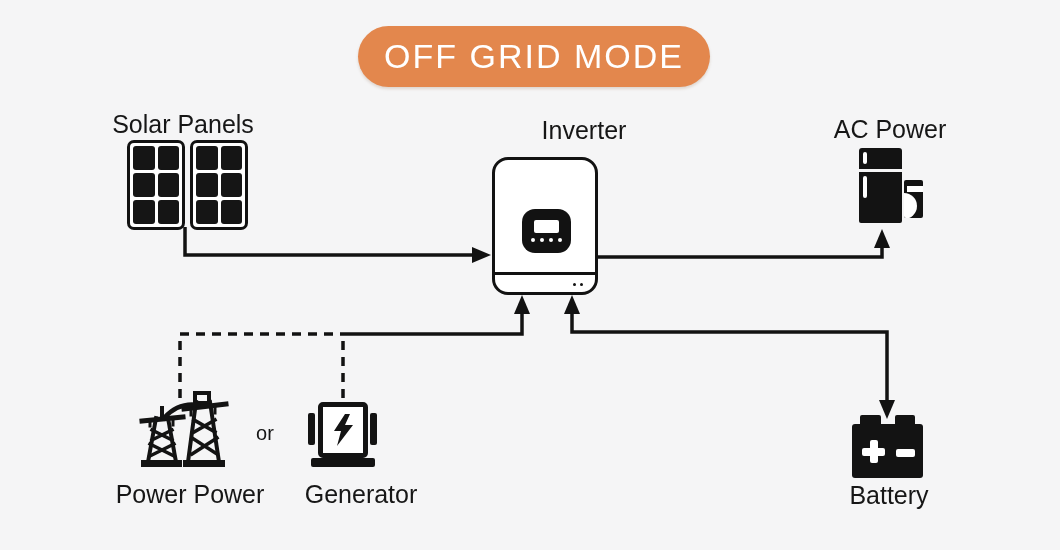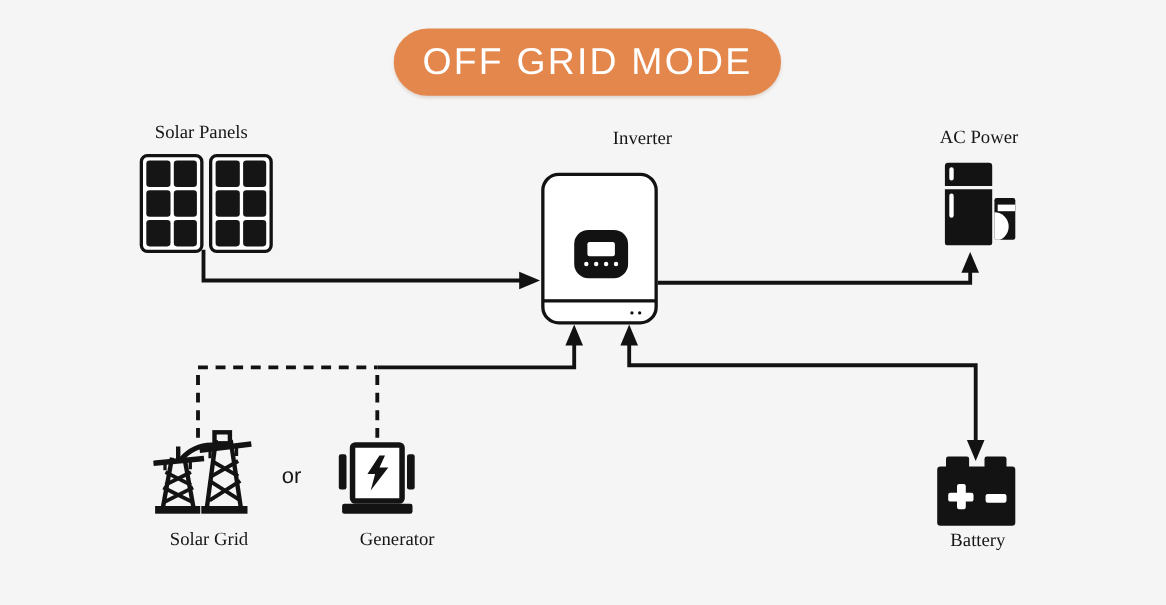--- a/index.html
+++ b/index.html
@@ -14,23 +14,22 @@
   .title-pill{
     left:358px; top:26px; width:352px; height:61px;
     background:#E3874D; border-radius:31px;
     color:#ffffff; font-size:34px; letter-spacing:2px;
     display:flex; align-items:center; justify-content:center;
     box-shadow:0 2px 3px rgba(120,70,30,.18);
   }
 
   
   .node-label{
-    color:#161616; font-size:17px; white-space:nowrap;
+    color:#161616; font-size:25px; white-space:nowrap;
     transform:translateX(-50%);
-    font-family:Liberation Serif, serif;
   }
   .or-label{color:#161616; font-size:20px; transform:translateX(-50%);}
 
   
   .solar-wrap{left:127px; top:140px; display:flex; gap:5px;}
   .solar-panel{
     width:46px; height:78px; border:3px solid #121212; border-radius:7px;
     background:#ffffff; padding:3px;
     display:grid; grid-template-columns:1fr 1fr; grid-template-rows:1fr 1fr 1fr; gap:3px;
   }
@@ -170,21 +169,21 @@
     <rect x="57" y="5" width="14" height="10" stroke-width="4"></rect>
     <path d="M46,21 L88,16" stroke-width="5"></path>
     <path d="M53,27 L53,21" stroke-width="3"></path>
     <path d="M77,25 L77,18" stroke-width="3"></path>
     <path d="M56,44 L77,32 M77,44 L56,32" stroke-width="3.5"></path>
     <path d="M54,66 L79,50 M79,66 L54,50" stroke-width="3.5"></path>
     <rect x="45" y="72" width="42" height="7" fill="#131313" stroke="none"></rect>
 
     <path d="M26,30 C36,19 47,15 60,17" stroke-width="4.5"></path>
   </svg>
-  <div class="abs node-label" style="left:190px; top:480px;">Solar Grid</div>
+  <div class="abs node-label" style="left:190px; top:480px;">Power Power</div>
 
   <div class="abs or-label" style="left:265px; top:422px;">or</div>
 
   <div>
     <div class="abs gen-handle" style="left:308px; top:413px;"></div>
     <div class="abs gen-handle" style="left:370px; top:413px;"></div>
     <div class="abs gen-frame">
       <svg width="24" height="34" viewBox="0 0 24 34">
         <path d="M14,1 L3,18 L10,18 L6,33 L22,12 L14,12 L19,1 Z" fill="#131313"></path>
       </svg>

